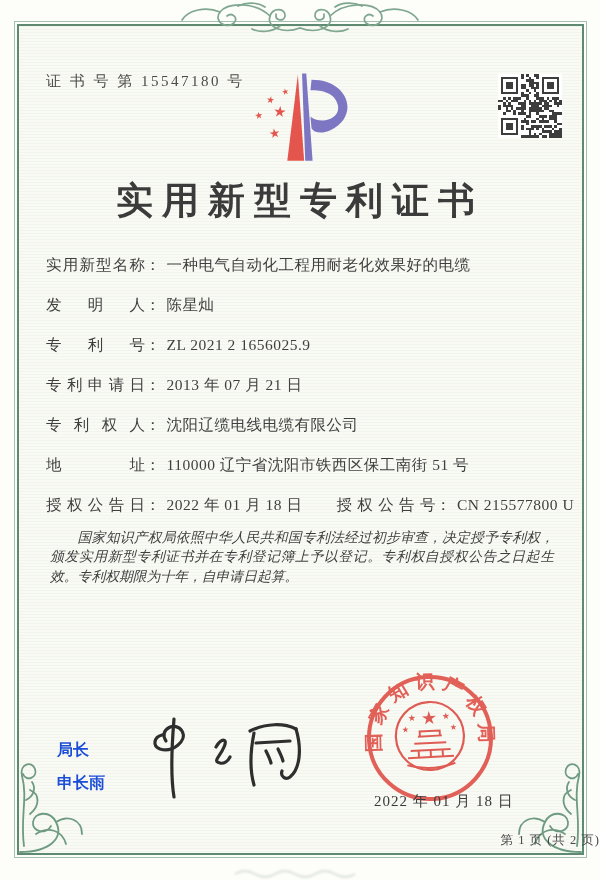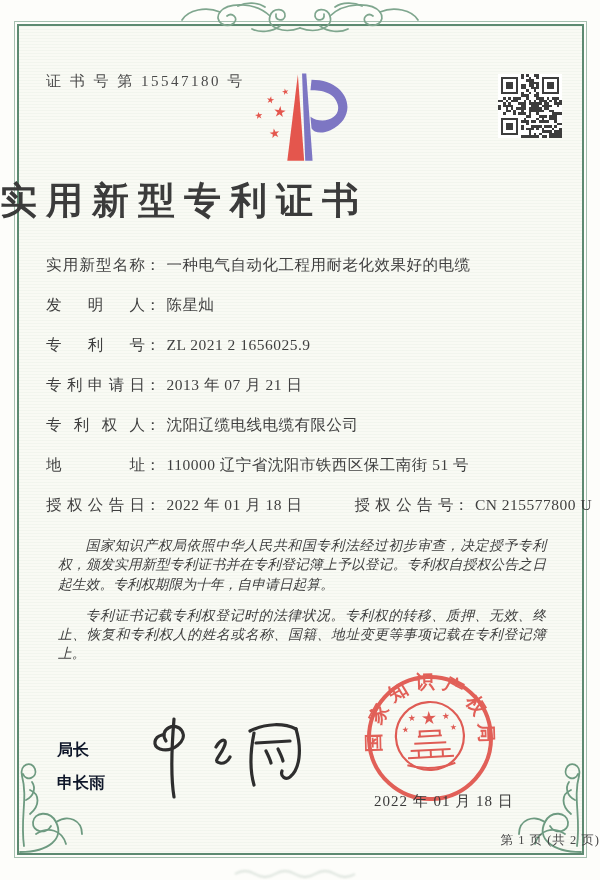--- a/index.html
+++ b/index.html
@@ -13,35 +13,35 @@
        border:2px solid #5d8a71;
        background:
         repeating-linear-gradient(180deg, rgba(120,160,132,0.055) 0 1px, rgba(0,0,0,0) 1px 3px),
         #f9faf4;}
   .content{position:absolute;left:0;top:0;width:600px;height:668px;}
 
   .cert-no{position:absolute;left:46px;top:72px;font-size:15px;letter-spacing:2.5px;color:#4a4a4a;}
   .logo{position:absolute;left:248px;top:64px;width:106px;height:100px;}
   .qr{position:absolute;left:498px;top:74px;width:64px;height:64px;}
 
-  .title{position:absolute;left:0;top:176px;width:600px;
+  .title{position:absolute;left:0;top:176px;width:600px;text-align:center;
        font-size:37px;font-weight:700;letter-spacing:9px;color:#3b3b3b;}
 
   .fields{position:absolute;left:46px;top:252px;width:514px;font-size:15.5px;color:#3f3f3f;}
   .frow{margin-bottom:15px;line-height:25px;white-space:nowrap;}
   .flabel{display:inline-block;width:99px;text-align:justify;text-align-last:justify;vertical-align:top;font-family:Liberation Serif, serif;}
   .colon{margin-right:6px;}
   .fvalue{letter-spacing:0.5px;}
-  .grant-row{display:flex;gap:52px;}
+  .grant-row{display:flex;gap:34px;}
 
   .paras{position:absolute;left:46px;top:524px;width:512px;font-size:13.8px;line-height:19.3px;
        color:#3e3e3e;font-style:italic;text-align:justify;}
-  .paras p{margin:12px;text-indent:2em;}
-
-  .signer{position:absolute;left:57px;top:733px;font-size:16px;font-weight:700;color:#0f172a;line-height:33px;}
+  .paras p{margin:4px;text-indent:2em;}
+
+  .signer{position:absolute;left:57px;top:733px;font-size:16px;font-weight:700;color:#1d4ed8;line-height:33px;}
   .signer div{margin:0;}
   .sig-svg{position:absolute;left:138px;top:712px;width:190px;height:92px;}
 
   .seal{position:absolute;left:360px;top:668px;width:140px;height:140px;opacity:.92;transform:rotate(-3deg);}
   .seal-date{position:absolute;left:374px;top:792px;font-size:15px;letter-spacing:1px;color:#3a3a3a;}
 
   .footer{position:absolute;left:0;top:832px;width:600px;text-align:right;font-size:12.5px;color:#474747;letter-spacing:1px;}
 
   .top-ornament{position:absolute;left:168px;top:0px;width:264px;height:36px;}
   .corner{position:absolute;width:96px;height:104px;}
@@ -361,21 +361,20 @@
           <span class="flabel">授权公告日</span><span class="colon">：</span><span class="fvalue">2022 年 01 月 18 日</span>
         </span>
         <span>
           <span class="flabel">授权公告号</span><span class="colon">：</span><span class="fvalue">CN 215577800 U</span>
         </span>
       </div>
     </div>
 
     <div class="paras">
       <p>国家知识产权局依照中华人民共和国专利法经过初步审查，决定授予专利权，颁发实用新型专利证书并在专利登记簿上予以登记。专利权自授权公告之日起生效。专利权期限为十年，自申请日起算。</p>
-      <p>专利证书记载专利权登记时的法律状况。专利权的转移、质押、无效、终止、恢复和专利权人的姓名或名称、国籍、地址变更等事项记载在专利登记簿上。</p>
     </div>
 
     <div class="signer">
       <div>局长</div>
       <div>申长雨</div>
     </div>
 
     <svg class="sig-svg" viewBox="0 0 190 90">
       <g stroke="#2e2e2e" stroke-width="3.2" fill="none" stroke-linecap="round" stroke-linejoin="round">
         <path d="M28,28 C20,16 38,8 44,18 C50,28 34,40 22,36 C14,33 16,24 24,22"></path>

